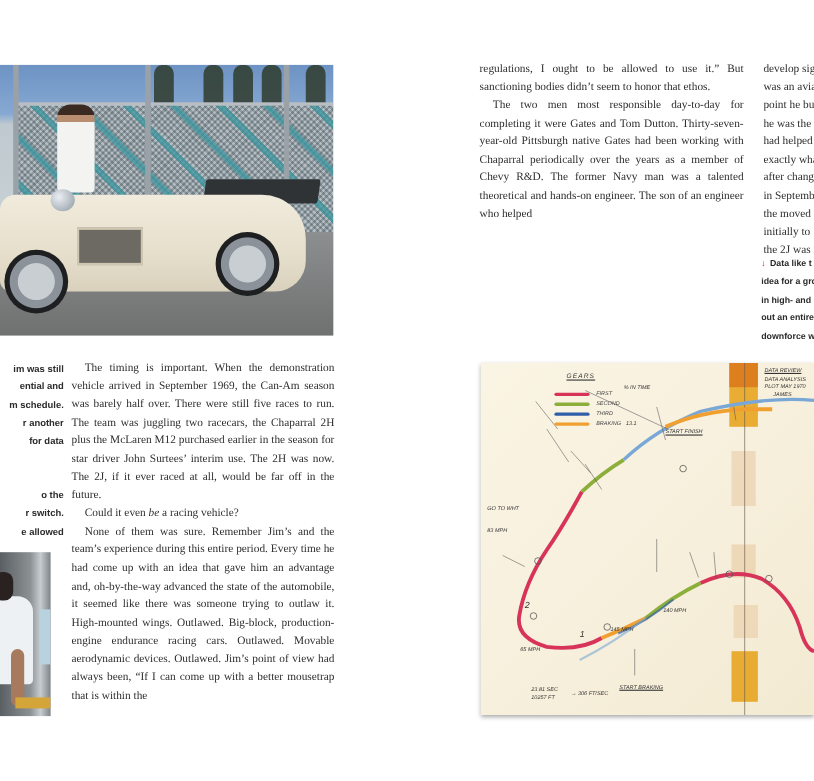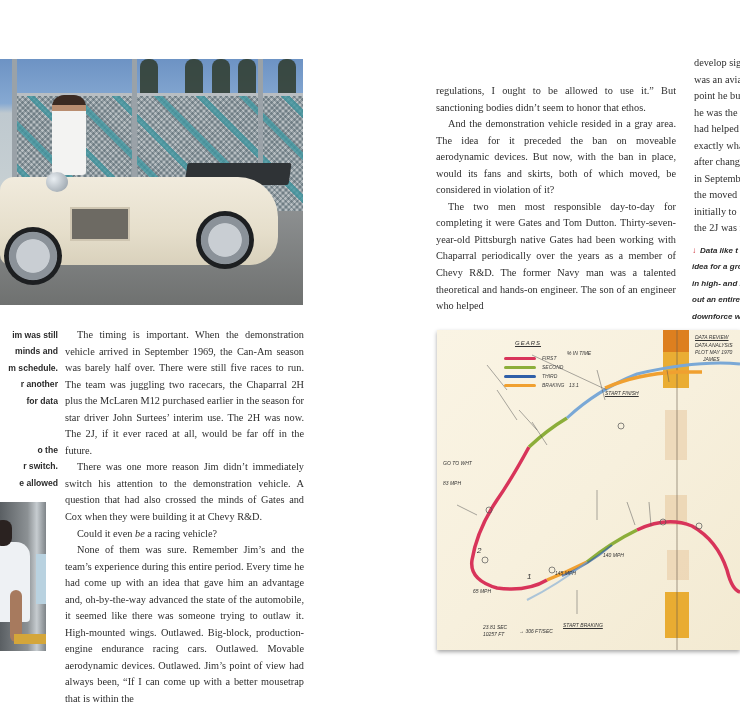--- a/index.html
+++ b/index.html
@@ -50,29 +50,29 @@
   .photo-man .shirt { position: absolute; left: 0; top: 40px; width: 30px; height: 80px; background: #eef1f4; border-radius: 0 14px 4px 0; }
   .photo-man .arm { position: absolute; left: 10px; top: 88px; width: 12px; height: 52px; background: #a77a5e; border-radius: 6px; }
   .photo-man .head { position: absolute; left: -6px; top: 18px; width: 18px; height: 26px; background: #2a2220; border-radius: 8px; }
   .photo-man .window { position: absolute; left: 36px; top: 52px; width: 10px; height: 50px; background: #b9d2e0; }
   .photo-man .yellow { position: absolute; left: 14px; top: 132px; width: 32px; height: 10px; background: #d4a63a; }
 
   .col {
     position: absolute; font-size: 10.3px; line-height: 16.55px; text-align: justify; color: #2e2e2e;
   }
   .col p { text-indent: 12px; }
-  .col p.noindent { text-indent: 0; margin-top: 28px; }
+  .col p.noindent { text-indent: 0; }
   .col-left { left: 65px; top: 327px; width: 239px; }
   .col-right { left: 436px; top: 55px; width: 240px; }
   .col-edge { left: 694px; top: 55px; width: 46px; overflow: hidden; white-space: nowrap; text-align: left; }
 
   .caption-edge {
-    position: absolute; left: 692px; top: 243px; width: 48px; overflow: hidden; white-space: nowrap;
+    position: absolute; left: 692px; top: 232px; width: 48px; overflow: hidden; white-space: nowrap;
     font-family: "Liberation Sans", "DejaVu Sans", sans-serif; font-weight: bold;
-    font-size: 8px; line-height: 16.4px; color: #2b2b2b; font-style: italic;
+    font-size: 8px; line-height: 16.4px; color: #2b2b2b;
   }
   .caption-edge .arrow { color: #c8202a; margin-right: 4px; }
 
   
   .diagram {
     position: absolute; left: 437px; top: 330px; width: 303px; height: 320px;
     background: linear-gradient(135deg, #faf4e4 0%, #f7f0dd 50%, #f3ead2 100%);
     box-shadow: 0 2px 4px rgba(0,0,0,0.35);
     overflow: hidden;
   }
@@ -100,48 +100,46 @@
   <div class="wing"></div>
   <div class="car-body"></div>
   <div class="vent"></div>
   <div class="helmet"></div>
   <div class="wheel" style="left:4px; top:168px;"></div>
   <div class="wheel" style="left:196px; top:152px;"></div>
 </div>
 
 <div class="sidebar-text">
   <div>im was still</div>
-  <div>minds and</div>
+  <div>ential and</div>
   <div>m schedule.</div>
   <div>r another</div>
   <div>for data</div>
   <div class="gap"></div>
   <div>o the</div>
   <div>r switch.</div>
   <div>e allowed</div>
 </div>
 
 <div class="photo-man" title="Man in white shirt inside vehicle cabin">
   <div class="window"></div>
   <div class="shirt"></div>
   <div class="head"></div>
   <div class="arm"></div>
   <div class="yellow"></div>
 </div>
 
 <div class="col col-left">
   <p>The timing is important. When the demonstration vehicle arrived in September 1969, the Can-Am season was barely half over. There were still five races to run. The team was juggling two racecars, the Chaparral 2H plus the McLaren M12 purchased earlier in the season for star driver John Surtees’ interim use. The 2H was now. The 2J, if it ever raced at all, would be far off in the future.</p>
-  <p>There was one more reason Jim didn’t immediately switch his attention to the demonstration vehicle. A question that had also crossed the minds of Gates and Cox when they were building it at Chevy R&amp;D.</p>
   <p><span>Could it even </span><em>be</em><span> a racing vehicle?</span></p>
   <p>None of them was sure. Remember Jim’s and the team’s experience during this entire period. Every time he had come up with an idea that gave him an advantage and, oh-by-the-way advanced the state of the automobile, it seemed like there was someone trying to outlaw it. High-mounted wings. Outlawed. Big-block, production-engine endurance racing cars. Outlawed. Movable aerodynamic devices. Outlawed. Jim’s point of view had always been, “If I can come up with a better mousetrap that is within the</p>
 </div>
 
 <div class="col col-right">
   <p class="noindent">regulations, I ought to be allowed to use it.” But sanctioning bodies didn’t seem to honor that ethos.</p>
-  <p>And the demonstration vehicle resided in a gray area. The idea for it preceded the ban on moveable aerodynamic devices. But now, with the ban in place, would its fans and skirts, both of which moved, be considered in violation of it?</p>
   <p>The two men most responsible day-to-day for completing it were Gates and Tom Dutton. Thirty-seven-year-old Pittsburgh native Gates had been working with Chaparral periodically over the years as a member of Chevy R&amp;D. The former Navy man was a talented theoretical and hands-on engineer. The son of an engineer who helped</p>
 </div>
 
 <div class="col col-edge">
   <div>develop sig</div>
   <div>was an avia</div>
   <div>point he bu</div>
   <div>he was the</div>
   <div>had helped</div>
   <div>exactly wha</div>

